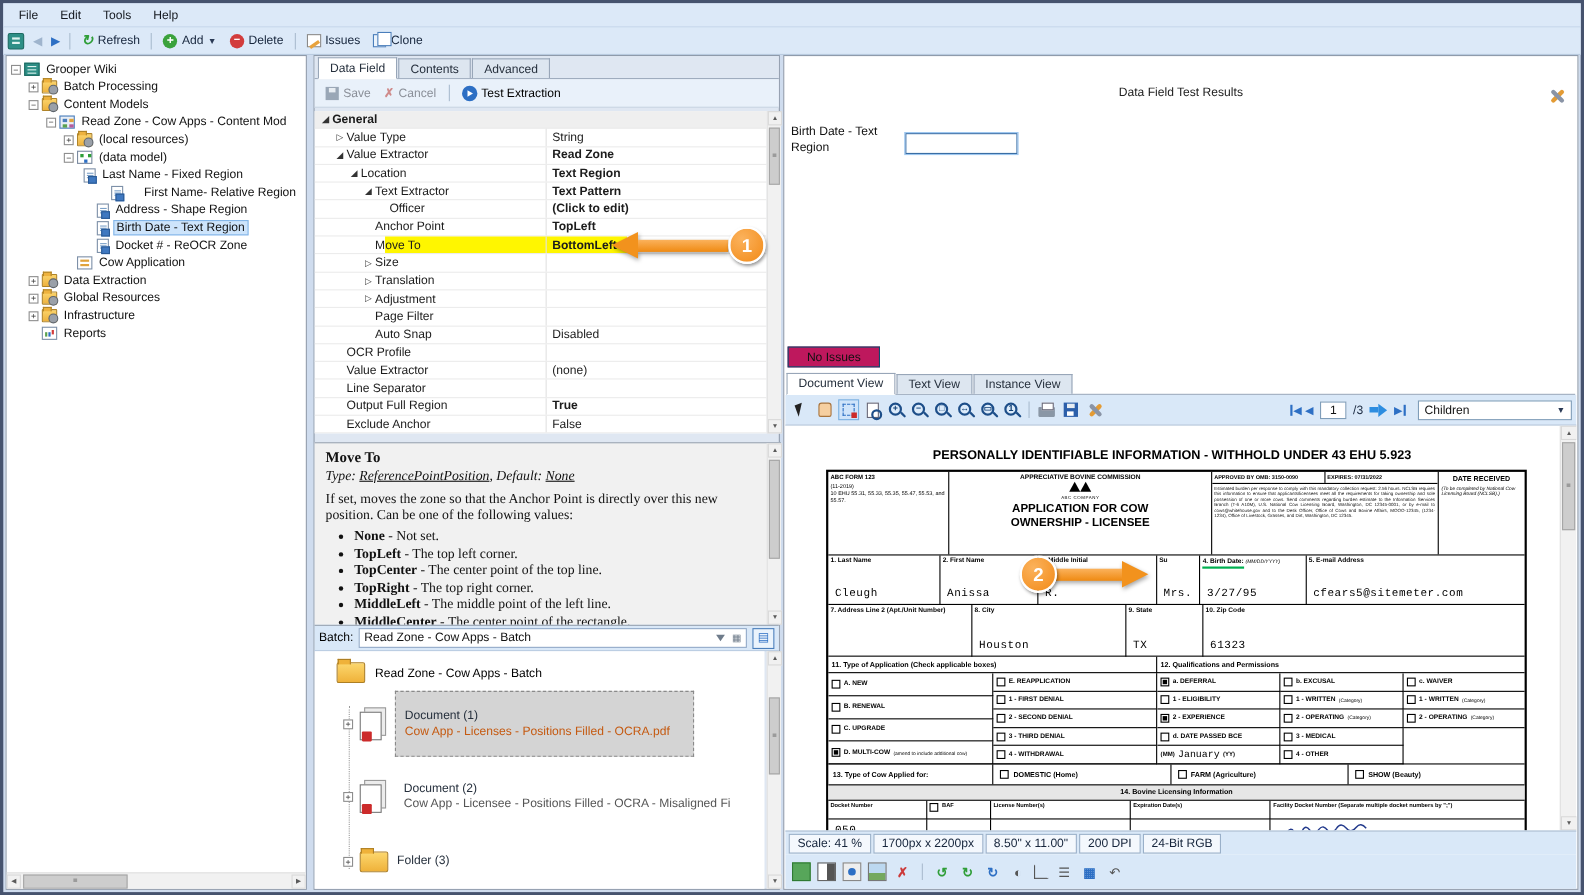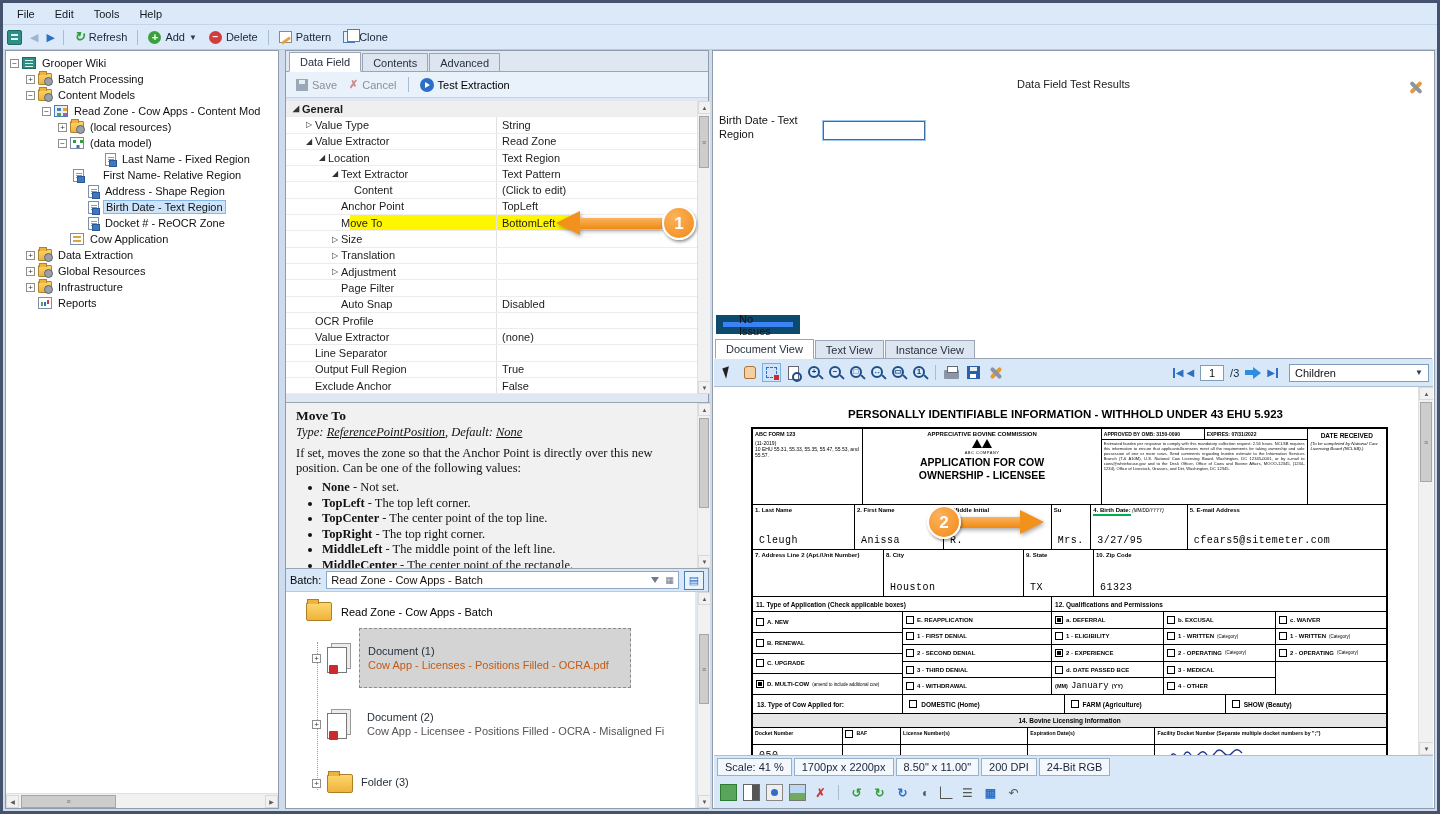--- a/index.html
+++ b/index.html
@@ -70,21 +70,21 @@
 .ico-cancel{color:#cf8b8b;font-weight:bold;font-size:11px}
 .ico-test{width:14px;height:14px;border-radius:50%;background:#2d6fc4;position:relative}
 .ico-test:before{content:"";position:absolute;left:5px;top:4px;border-left:5px solid #fff;border-top:3px solid transparent;border-bottom:3px solid transparent}
 #pgrid{position:absolute;left:0;top:50px;width:411px;height:293px;background:#fff;overflow:hidden}
 .pgrow{display:flex;height:16.3px;border-bottom:1px solid #ececec;position:relative;align-items:stretch}
 .pglabel{width:211px;display:flex;align-items:center;border-right:1px solid #e2e2e2;color:#1c1c1c;position:relative;z-index:1}
 .pgvalue{flex:1;display:flex;align-items:center;padding-left:5px;color:#1c1c1c;position:relative;z-index:1}
 .pgrow.cat{background:#efefef}
 .pgrow.cat .pglabel{font-weight:bold;border-right:none}
 .ptri{width:12px;flex:none;font-size:8px;color:#333;text-align:center}
-.bv{font-weight:normal}
+.bv{font-weight:bold}
 .hlband{position:absolute;left:64px;top:0;bottom:0;width:220px;background:#fff600;z-index:0}
 .gridscroll{left:411px;top:50px;height:293px}
 
 .help{position:absolute;left:0;top:351px;width:424px;height:166px;background:#f1f1f1;border-top:1px solid #9aa5b2;padding:5px 22px 0 10px;font-family:"Liberation Serif",serif;font-size:12.5px;color:#111;overflow:hidden}
 .help h3{font-size:13.5px;margin-bottom:1px;font-family:"Liberation Serif",serif}
 .typeline{font-style:italic;margin-bottom:6px}
 .typeline u{}
 .help ul{margin:4px 0 0 26px}
 .help li{margin-bottom:0.5px}
 .helpscroll{left:411px;top:352px;height:165px}
@@ -113,21 +113,21 @@
 .bsub.warn{color:#c55a11}
 .bline{position:absolute;left:31px;top:50px;width:1px;height:148px;border-left:1px dotted #9a9a9a}
 
 .res-title{position:absolute;top:27px;left:0;right:0;text-align:center;color:#222}
 .wrench{position:absolute;right:10px;top:28px;width:17px;height:17px}
 .wrench:before{content:"";position:absolute;left:7px;top:1px;width:4px;height:15px;background:#e39b35;border-radius:2px;transform:rotate(45deg)}
 .wrench:after{content:"";position:absolute;left:7px;top:1px;width:4px;height:15px;background:#8a94a6;border-radius:2px;transform:rotate(-45deg)}
 .fieldlbl{position:absolute;left:6px;top:62px;width:102px;line-height:14px;color:#111}
 .fieldinput{position:absolute;left:110px;top:70px;width:102px;height:19px;border:1px solid #3a6ea5;outline:1px solid #9ec7ef;background:#fff;font:11px "Liberation Sans";padding:0 3px}
 .statusrow{position:absolute;left:3px;right:3px;top:264px;height:19px;display:flex}
-.statbox{border:7px solid #0c4a6e;background:#3b82f6;display:flex;align-items:center;padding:0 16px;color:#111}
+.statbox{border:1px solid #0c4a6e;background:#be185d;display:flex;align-items:center;padding:0 16px;color:#111}
 .statbox.b1{width:84px;justify-content:center}
 .statbox.b2{flex:1;border-left:none}
 .viewtabs{position:absolute;left:2px;top:288px;right:2px;height:20px;display:flex;align-items:flex-end;border-bottom:1px solid #98a6b8;background:#fff}
 .vtoolbar{position:absolute;left:1px;top:308px;right:1px;height:28px;background:#d9e8f8;border-bottom:1px solid #aebfd2;display:flex;align-items:center;padding:0 4px;gap:3px}
 .vt{width:19px;height:19px;display:flex;align-items:center;justify-content:center;position:relative}
 .vt.pressed{background:#cfe4fa;border:1px solid #7ab0e0}
 .ico-pointer{width:0;height:0;border-top:11px solid #222;border-right:7px solid transparent;transform:rotate(-20deg)}
 .ico-hand{width:12px;height:13px;background:#f6cfa0;border:1px solid #a9743c;border-radius:3px 3px 2px 2px}
 .ico-region{width:11px;height:11px;border:1px dashed #2d6fc4;position:relative}
 .ico-region:before{content:"";position:absolute;right:-3px;bottom:-3px;width:5px;height:5px;background:#cc2b2b}
@@ -244,21 +244,21 @@
         <span>Add</span>
         <span class="caret">▼</span>
       </span>
     <span class="tbtn">
         <span class="ico-del">−</span>
         <span>Delete</span>
       </span>
     <span class="sep"></span>
     <span class="tbtn">
         <span class="ico-rename"></span>
-        <span>Pattern</span>
+        <span>Issues</span>
       </span>
     <span class="tbtn">
         <span class="ico-clone"></span>
         <span>Clone</span>
       </span>
   </div>
 
   <div class="panel left-panel">
     <div id="tree">
         <div class="trow" style="padding-left: 4px;">
@@ -284,26 +284,26 @@
         <div class="trow" style="padding-left: 52px;">
           <span class="texp">+</span>
           <span class="ticon ic-foldergear"></span>
           <span class="tlabel">(local resources)</span>
         </div>
         <div class="trow" style="padding-left: 52px;">
           <span class="texp">−</span>
           <span class="ticon ic-data"></span>
           <span class="tlabel">(data model)</span>
         </div>
-        <div class="trow" style="padding-left: 85px;">
+        <div class="trow" style="padding-left: 56px;">
           <span class="tspacer"></span>
           <span class="ticon ic-field"></span>
           <span class="tlabel">Last Name - Fixed Region</span>
         </div>
-        <div class="trow" style="padding-left: 40px; gap: 13px;">
+        <div class="trow" style="padding-left: 68px; gap: 13px;">
           <span class="tspacer"></span>
           <span class="ticon ic-field"></span>
           <span class="tlabel">First Name- Relative Region</span>
         </div>
         <div class="trow" style="padding-left: 68px;">
           <span class="tspacer"></span>
           <span class="ticon ic-field"></span>
           <span class="tlabel">Address - Shape Region</span>
         </div>
         <div class="trow sel" style="padding-left: 68px;">
@@ -413,21 +413,21 @@
             <span class="ptri">◢</span>
             <span>Text Extractor</span>
           </div>
           <div class="pgvalue">
             <span class="bv">Text Pattern</span>
           </div>
         </div>
         <div class="pgrow">
           <div class="pglabel" style="padding-left: 56px;">
             <span class="ptri"></span>
-            <span>Content</span>
+            <span>Officer</span>
           </div>
           <div class="pgvalue">
             <span class="bv">(Click to edit)</span>
           </div>
         </div>
         <div class="pgrow">
           <div class="pglabel" style="padding-left: 43px;">
             <span class="ptri"></span>
             <span>Anchor Point</span>
           </div>

